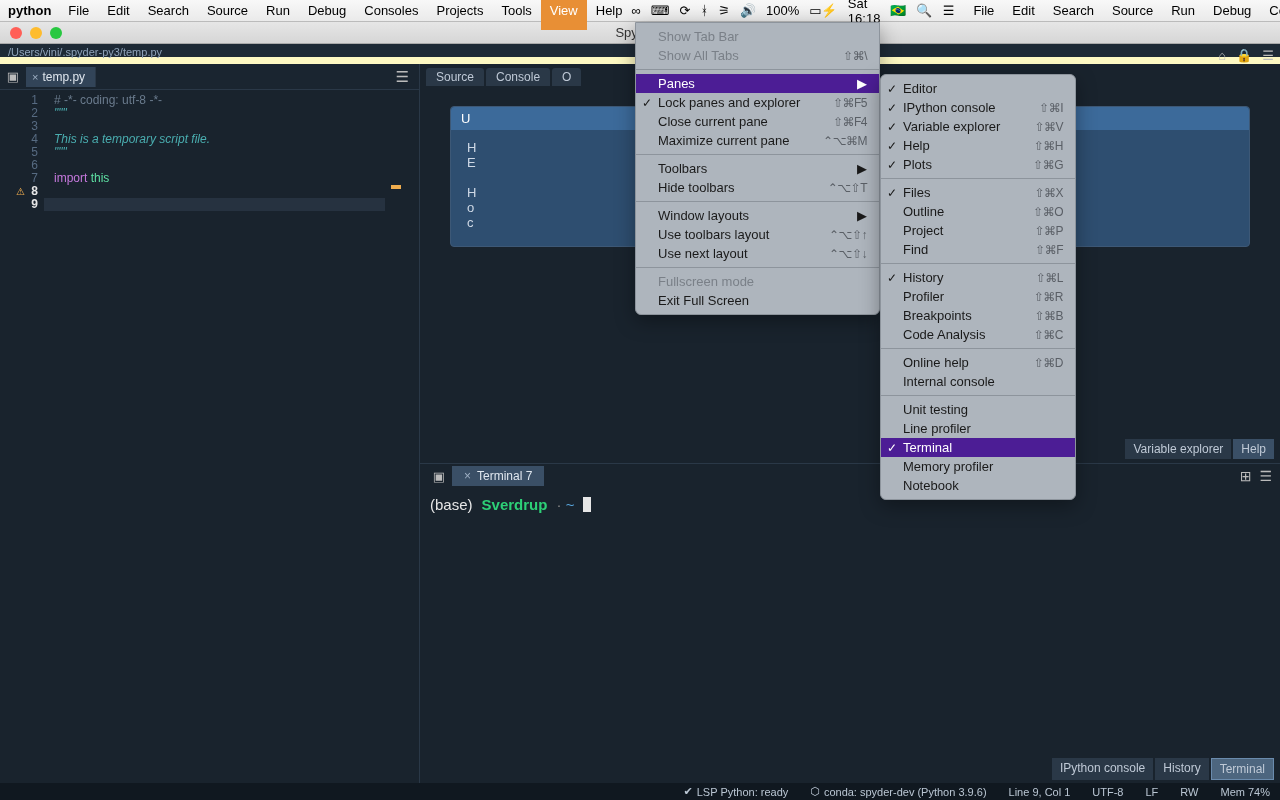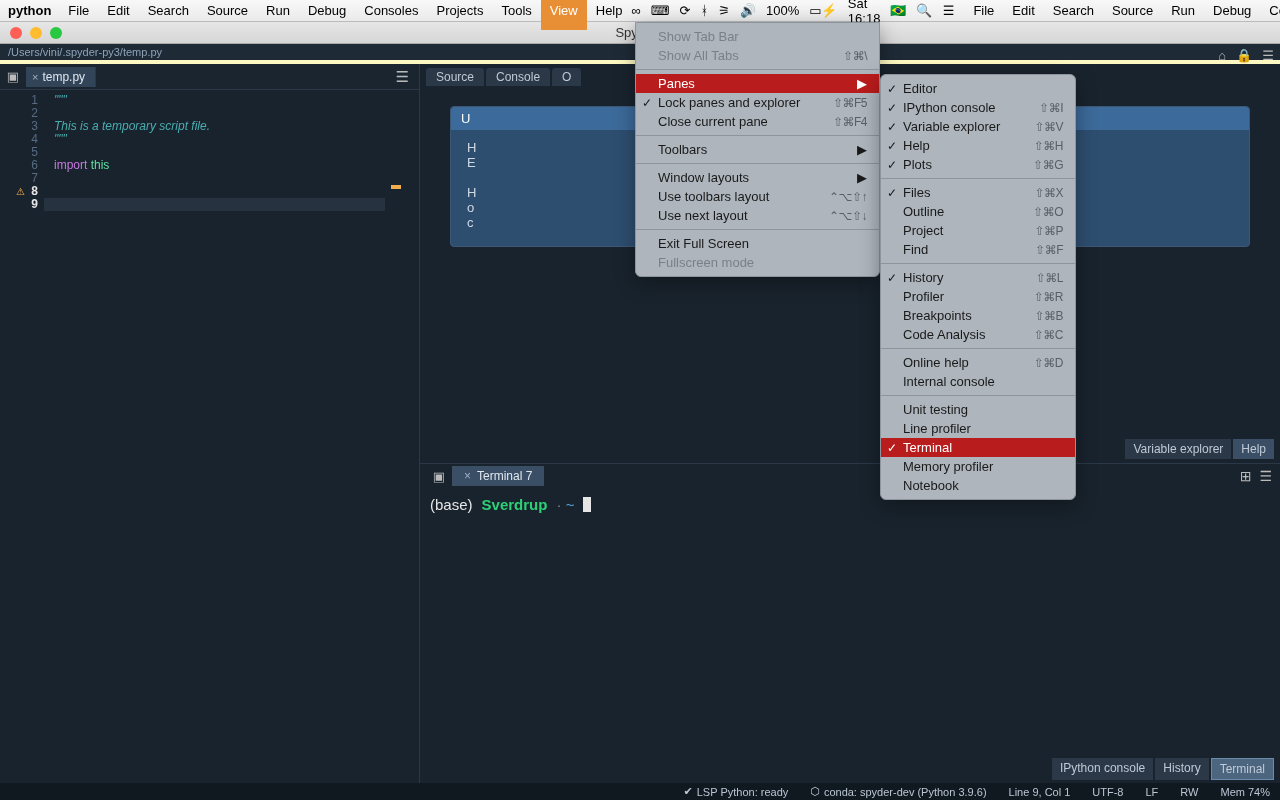--- a/index.html
+++ b/index.html
@@ -15,21 +15,21 @@
 .menubar .right .icon { font-size: 13px; }
 
 
 .titlebar { height: 22px; background: linear-gradient(#e6e6e6,#d6d6d6); display: flex; align-items: center; border-bottom: 1px solid #aaa; position: relative; z-index: 10;}
 .traffic { display: flex; gap: 8px; padding-left: 10px; }
 .traffic span { width: 12px; height: 12px; border-radius: 50%; display: block; }
 .traffic .r { background: #ff5f57; } .traffic .y { background: #febc2e; } .traffic .g { background: #28c840; }
 .titlebar .title { position: absolute; left: 50%; transform: translateX(-50%); font-size: 13px; color: #333; }
 
 
-.breadcrumb { height: 20px; background: #1e2a36; color: #8ea2b8; font-size: 11px; padding: 2px 8px; border-bottom: 4px solid #fef9c3; }
+.breadcrumb { height: 20px; background: #1e2a36; color: #8ea2b8; font-size: 11px; padding: 2px 8px; border-bottom: 7px solid #fef9c3; }
 
 
 .main { display: flex; height: calc(800px - 22px - 22px - 20px - 17px); }
 .editor-pane { width: 420px; background: #19232d; display: flex; flex-direction: column; border-right: 1px solid #2a3847; }
 .right-pane { flex: 1; display: flex; flex-direction: column; }
 
 .tab-row { height: 26px; background: #1a2530; display: flex; align-items: center; border-bottom: 1px solid #2a3847; }
 .tab-row .file-icon { width: 26px; text-align: center; color: #bbb; font-size: 13px; }
 .tab { background: #324458; color: #dfe6ee; padding: 3px 10px 3px 6px; font-size: 12px; display: flex; align-items: center; gap: 4px; border-right: 1px solid #2a3847;}
 .tab .close-x { color: #9fb0c4; font-size: 11px; }
@@ -72,21 +72,21 @@
 
 
 .statusbar { height: 17px; background: #101820; color: #bac6d3; font-size: 11px; display: flex; align-items: center; gap: 22px; padding: 0 10px;}
 .statusbar .spacer { flex: 1; }
 .statusbar .item { display: flex; align-items: center; gap: 4px; }
 
 
 .dropdown { position: absolute; background: #aeb5bd; border: 1px solid #8d949c; border-radius: 0 0 6px 6px; box-shadow: 0 6px 20px rgba(0,0,0,0.35); font-size: 13px; color: #1a1a1a; padding: 4px 0; z-index: 200;}
 .dropdown .row { display: flex; align-items: center; height: 19px; padding: 0 12px 0 22px; position: relative; white-space: nowrap; }
 .dropdown .row.disabled { color: #7a8088; }
-.dropdown .row.hl { background: #b91c1c; color: #fff; }
+.dropdown .row.hl { background: #4c1d95; color: #fff; }
 .dropdown .row .chk { position: absolute; left: 6px; font-size: 12px; }
 .dropdown .row .sc { margin-left: auto; padding-left: 30px; color: #5a5f66; font-size: 12px; letter-spacing: -0.5px;}
 .dropdown .row .arrow { margin-left: auto; padding-left: 30px; }
 .dropdown hr { border: none; border-top: 1px solid #8d949c; margin: 4px 0; }
 
 .view-menu { top: 22px; left: 635px; width: 245px; }
 .panes-menu { top: 74px; left: 880px; width: 196px; border-radius: 6px; }
 
 .toolbar-icons { position: absolute; right: 6px; top: 48px; display: flex; gap: 10px; color: #bbb; font-size: 13px; z-index: 5;}
 </style>
@@ -165,20 +165,21 @@
           <div>3</div>
           <div>4</div>
           <div>5</div>
           <div>6</div>
           <div>7</div>
           <div style="color:#e6e6e6;font-weight:600">8</div>
           <div style="color:#e6e6e6;font-weight:600">9</div>
       </div>
       <div class="code">
         <div class="cur-line"></div>
+        <div class="line gray"># -*- coding: utf-8 -*-</div>
         <div class="line">"""</div>
         <div class="line"></div>
         <div class="line">This is a temporary script file.</div>
         <div class="line">"""</div>
         <div class="line"></div>
         <div class="line kw"><span class="k">import</span> <span class="n">this</span></div>
         <div class="line"></div>
         <span class="warn-icon">⚠</span>
         <span class="orange-mark"></span>
       </div>
@@ -261,45 +262,53 @@
     </div>
     <div class="row">
       <span class="chk">✓</span>
       <span>Lock panes and explorer</span>
       <span class="sc">⇧⌘F5</span>
     </div>
     <div class="row">
       <span>Close current pane</span>
       <span class="sc">⇧⌘F4</span>
     </div>
+    <div class="row">
+      <span>Maximize current pane</span>
+      <span class="sc">⌃⌥⌘M</span>
+    </div>
     <hr>
     <div class="row">
       <span>Toolbars</span>
       <span class="arrow">▶</span>
     </div>
+    <div class="row">
+      <span>Hide toolbars</span>
+      <span class="sc">⌃⌥⇧T</span>
+    </div>
     <hr>
     <div class="row">
       <span>Window layouts</span>
       <span class="arrow">▶</span>
     </div>
     <div class="row">
       <span>Use toolbars layout</span>
       <span class="sc">⌃⌥⇧↑</span>
     </div>
     <div class="row">
       <span>Use next layout</span>
       <span class="sc">⌃⌥⇧↓</span>
     </div>
     <hr>
-    <div class="row">
-      <span>Exit Full Screen</span>
-    </div>
     <div class="row disabled">
       <span>Fullscreen mode</span>
     </div>
+    <div class="row">
+      <span>Exit Full Screen</span>
+    </div>
   </div>
 
 <div class="dropdown panes-menu" id="panes-menu">
     <div class="row">
       <span class="chk">✓</span>
       <span>Editor</span>
     </div>
     <div class="row">
       <span class="chk">✓</span>
       <span>IPython console</span>

